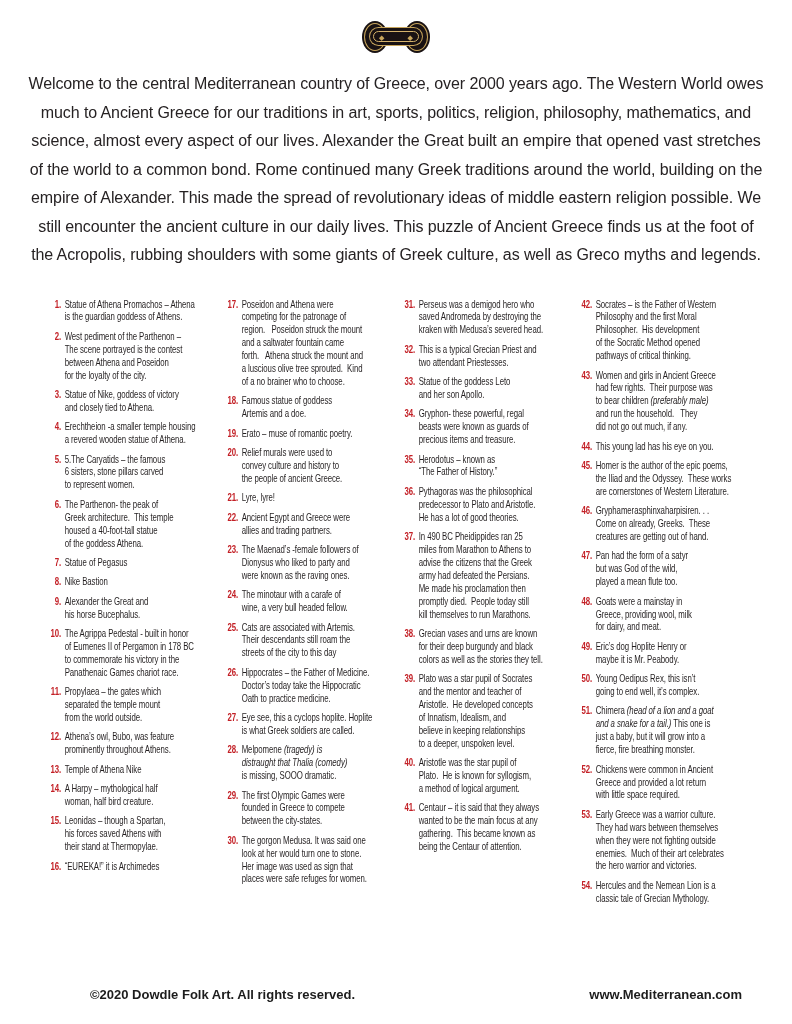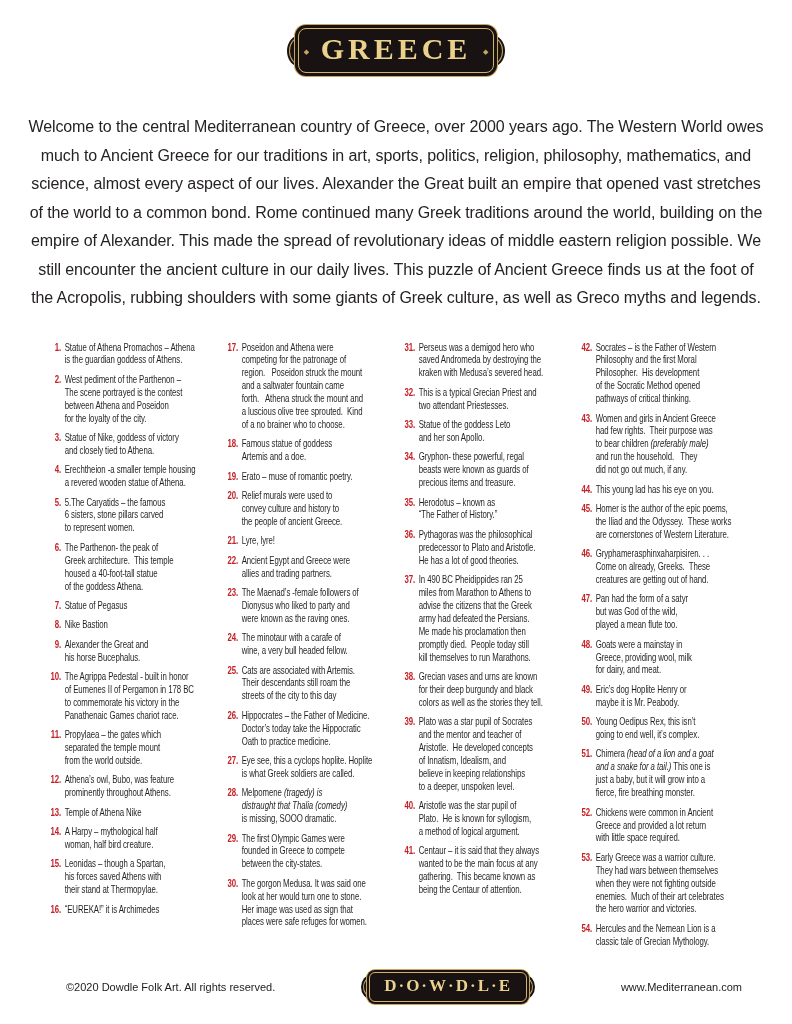--- a/index.html
+++ b/index.html
@@ -27,21 +27,21 @@
   .title-plaque .face { padding:3px 22px 6px; }
   .title-text {
     font-family:"Liberation Serif", serif; font-weight:700;
     font-size:30px; letter-spacing:4px; color:#ead28d; white-space:nowrap;
   }
   .orn { position:absolute; top:50%; transform:translateY(-50%); font-size:7px; color:#c7a55c; line-height:1; }
   .orn-l { left:5px; } .orn-r { right:5px; }
 
   
   .intro {
-    margin:40px 26px 0; text-align:center;
+    margin:24px 26px 0; text-align:center;
     font-size:16px; line-height:28.5px; letter-spacing:-0.1px; color:#262223;
   }
 
   
   .columns {
     display:flex; gap:8px; margin-top:28px; padding:0 44px 0 48px;
   }
   .col { flex:1 1 0; min-width:0; }
   .col-inner {
     width:138%; transform:scaleX(0.7246); transform-origin:left top;
@@ -51,42 +51,41 @@
   .num { flex:0 0 18px; text-align:right; padding-right:5px; color:#c32026; font-weight:700; }
   .txt { white-space:pre-wrap; }
   .txt i { font-style:italic; }
 
   
   .footer {
     position:absolute; left:0; right:0; bottom:22px;
     display:flex; align-items:center; justify-content:space-between;
     padding:0 50px 0 66px;
   }
-  .footnote { font-size:11px; font-weight:400; color:#1c1c1c; }
+  .footnote { font-size:13px; font-weight:700; color:#1c1c1c;margin-left:24px; }
   .logo-plaque .tab { width:14px; height:18px; }
   .logo-plaque .tab-l { left:-6px; } .logo-plaque .tab-r { right:-6px; }
   .logo-plaque .face {
     padding:3px 14px 5px; border-radius:6px;
     box-shadow:0 0 0 2px #191213, 0 0 0 3px #c7a55c;
   }
   .logo-text {
     font-family:"Liberation Serif", serif; font-weight:700;
     font-size:17px; letter-spacing:2px; color:#ead28d; white-space:nowrap;
   }
 </style>
 </head>
 <body>
 
 <div class="plaque-wrap">
   <div class="plaque title-plaque">
     <span class="tab tab-l"></span>
     <span class="tab tab-r"></span>
     <div class="face">
       <span class="orn orn-l">◆</span>
-      <span class="title-text">GREECE</span>
       <span class="orn orn-r">◆</span>
     </div>
   </div>
 </div>
 
 <p class="intro">Welcome to the central Mediterranean country of Greece, over 2000 years ago.  The Western World owes much to Ancient Greece for our traditions in art, sports, politics, religion, philosophy, mathematics, and science, almost every aspect of our lives.  Alexander the Great built an empire that opened vast stretches of the world to a common bond.  Rome continued many Greek traditions around the world, building on the empire of Alexander.  This made the spread of revolutionary ideas of middle eastern religion possible. We still encounter the ancient culture in our daily lives. This puzzle of Ancient Greece finds us at the foot of the Acropolis, rubbing shoulders with some giants of Greek culture, as well as Greco myths and legends.</p>
 
 <div class="columns" id="columns">
     <div class="col">
       <div class="col-inner">
@@ -418,21 +417,14 @@
           <span class="num">54.</span>
           <span class="txt"><span>Hercules and the Nemean Lion is a
 classic tale of Grecian Mythology.</span></span>
         </div>
       </div>
     </div>
   </div>
 
 <div class="footer">
   <span class="footnote">©2020 Dowdle Folk Art. All rights reserved.</span>
-  <div class="plaque logo-plaque">
-    <span class="tab tab-l"></span>
-    <span class="tab tab-r"></span>
-    <div class="face">
-      <span class="logo-text">D·O·W·D·L·E</span>
-    </div>
-  </div>
   <span class="footnote">www.Mediterranean.com</span>
 </div>
 
 </body></html>

